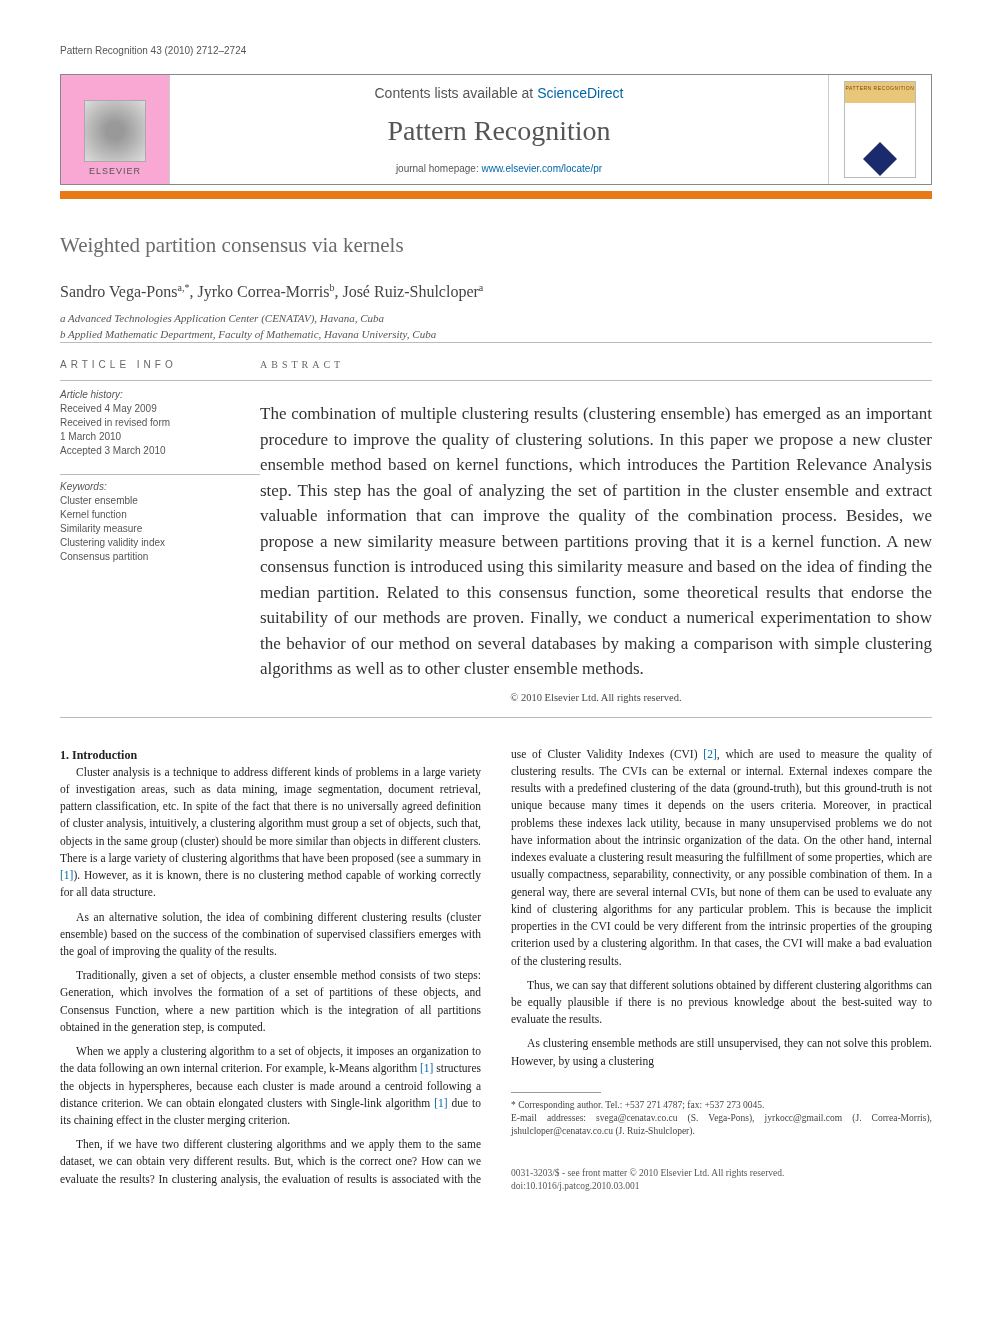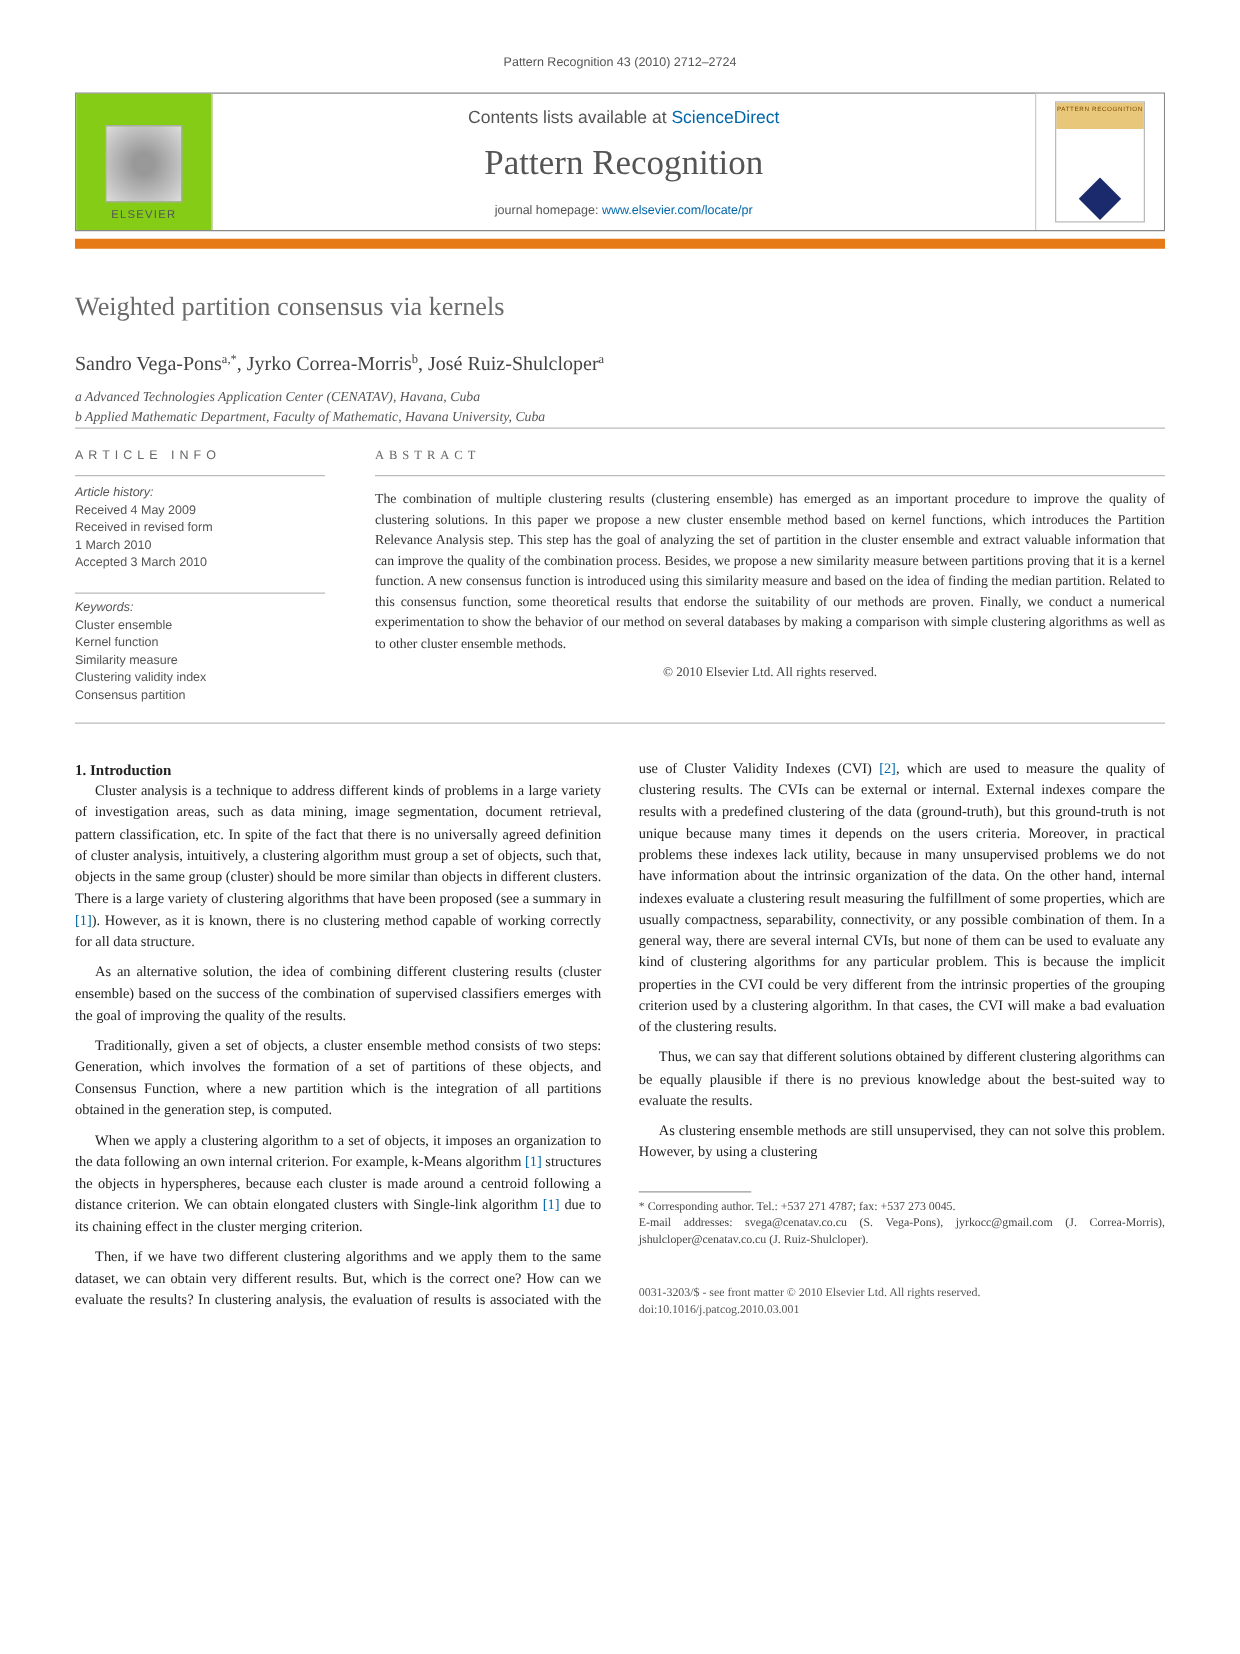--- a/index.html
+++ b/index.html
@@ -7,35 +7,34 @@
     padding: 0;
     font-family: Georgia, 'Times New Roman', serif;
     background: #fff;
     color: #333;
     width: 992px;
   }
   .page {
     padding: 45px 60px;
   }
   .running-header {
-    text-align: center;
     font-size: 10px;
     color: #555;
     margin-bottom: 18px;
     font-family: Arial, sans-serif;
   }
   .banner {
     border: 1px solid #888;
     display: flex;
     align-items: stretch;
     margin-bottom: 6px;
   }
   .banner-left {
     width: 100px;
-    background: #84cc16;
+    background: #f9a8d4;
     display: flex;
     align-items: flex-end;
     justify-content: center;
     padding: 8px 4px;
     border-right: 1px solid #ccc;
   }
   .elsevier-logo {
     text-align: center;
   }
   .elsevier-tree {
@@ -131,21 +130,20 @@
     line-height: 1.4;
     margin-bottom: 0;
   }
   .rule {
     border: none;
     border-top: 1px solid #bbb;
     margin: 0;
   }
   .meta-row {
     display: flex;
-    gap: 40px;
     padding: 16px 0 14px;
   }
   .meta-left {
     width: 200px;
     font-family: Arial, sans-serif;
   }
   .meta-heading {
     font-size: 10px;
     letter-spacing: 4px;
     color: #666;
@@ -166,25 +164,25 @@
   .kw-label {
     font-size: 10px;
     font-style: italic;
     color: #555;
     margin-bottom: 2px;
   }
   .meta-right {
     flex: 1;
   }
   .abstract-text {
-    font-size: 11px;
+    font-size: 17px;
     line-height: 1.5;
     color: #333;
     text-align: justify;
-    margin-top: 10px;
+    margin-top: 20px;
   }
   .copyright-abs {
     font-size: 10.5px;
     text-align: center;
     color: #444;
     margin-top: 10px;
   }
   .body-cols {
     column-count: 2;
     column-gap: 30px;

